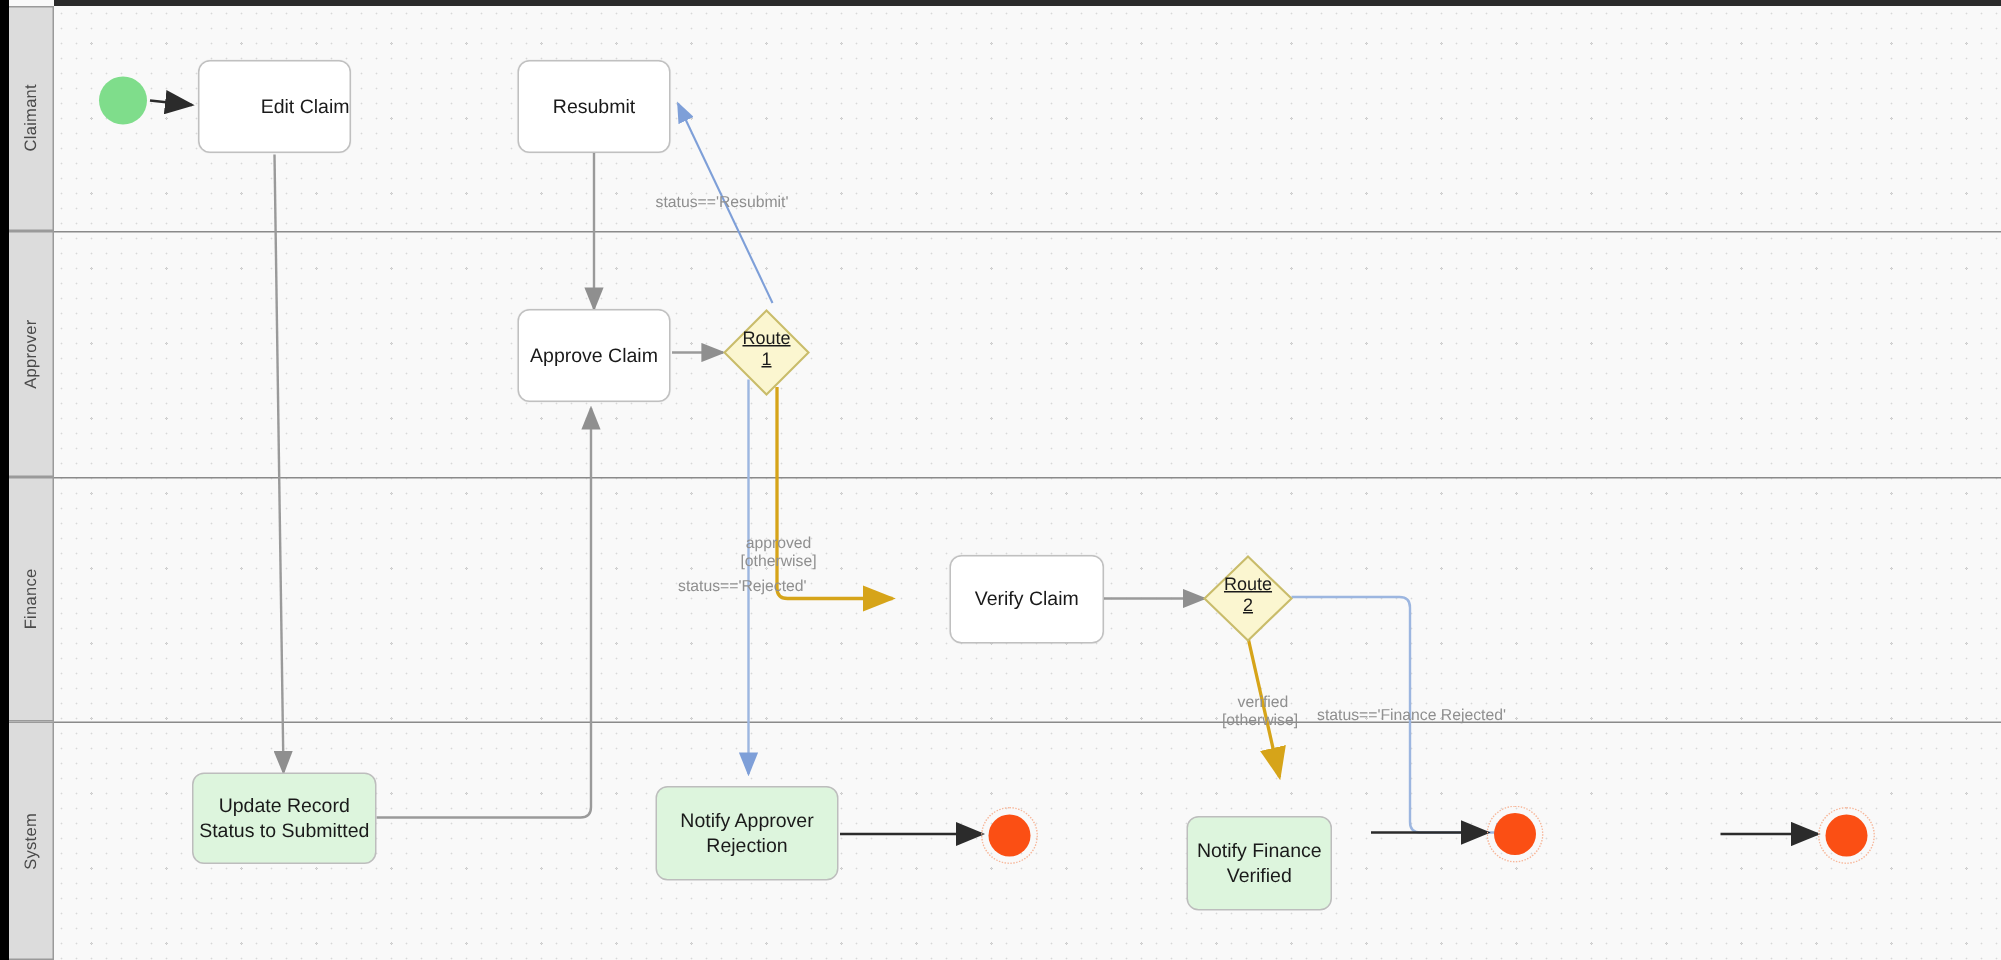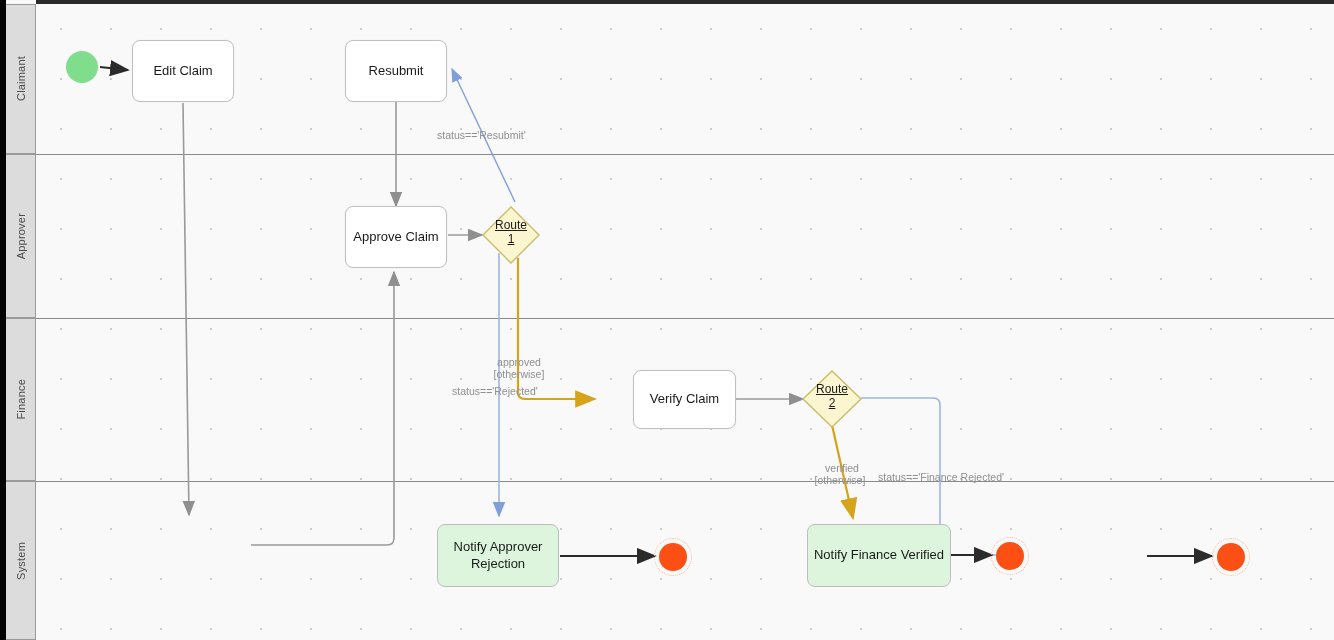--- a/index.html
+++ b/index.html
@@ -195,42 +195,45 @@
     <path d="M914,555 L992,555" stroke="#2b2b2b" stroke-width="1.8" fill="none" marker-end="url(#ah-dark)"></path>
 
     <path d="M1147,556 L1212,556" stroke="#2b2b2b" stroke-width="1.8" fill="none" marker-end="url(#ah-dark)"></path>
 
     <polygon points="511,207 539,235 511,263 483,235" fill="#fbf6d0" stroke="#c9bc6a" stroke-width="1.4"></polygon>
     <polygon points="832,371 861,399 832,427 803,399" fill="#fbf6d0" stroke="#c9bc6a" stroke-width="1.4"></polygon>
   </svg>
 
   <div class="start-event" style="left:66px;top:51px;width:32px;height:32px;"></div>
 
-  <div class="node task" style="left:132px;top:40px;width:102px;height:62px;">
+  <div class="node task" style="left:132px;top:40px;width:102px;height:62px;justify-content:flex-end;">
     <span>Edit Claim</span>
   </div>
 
   <div class="node task" style="left:345px;top:40px;width:102px;height:62px;">
     <span>Resubmit</span>
   </div>
 
   <div class="node task" style="left:345px;top:206px;width:102px;height:62px;">
     <span>Approve Claim</span>
   </div>
 
   <div class="node task" style="left:601px;top:370px;width:103px;height:59px;margin-left:32px;">
     <span>Verify Claim</span>
   </div>
 
+  <div class="node task-green" style="left:128px;top:515px;width:123px;height:61px;">
+    <span>Update Record Status to Submitted</span>
+  </div>
 
   <div class="node task-green" style="left:437px;top:524px;width:122px;height:63px;">
     <span>Notify Approver Rejection</span>
   </div>
 
-  <div class="node task-green" style="left:791px;top:524px;width:144px;height:63px;margin-left:16px;">
+  <div class="node task-green" style="left:791px;top:544px;width:97px;height:63px;">
     <span>Notify Finance Verified</span>
   </div>
 
 
   <div class="gateway-label" style="left:481px;top:219px;width:60px;">
     <div>Route</div>
     <div>1</div>
   </div>
   <div class="gateway-label" style="left:802px;top:383px;width:60px;">
     <div>Route</div>

